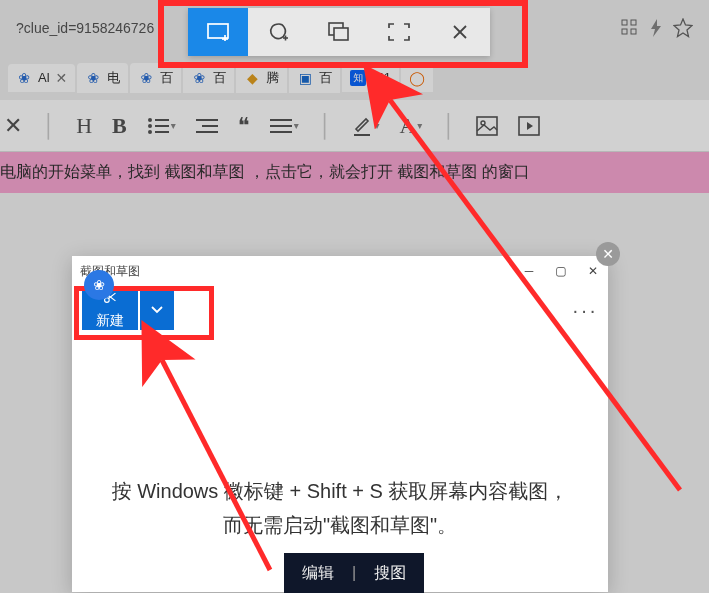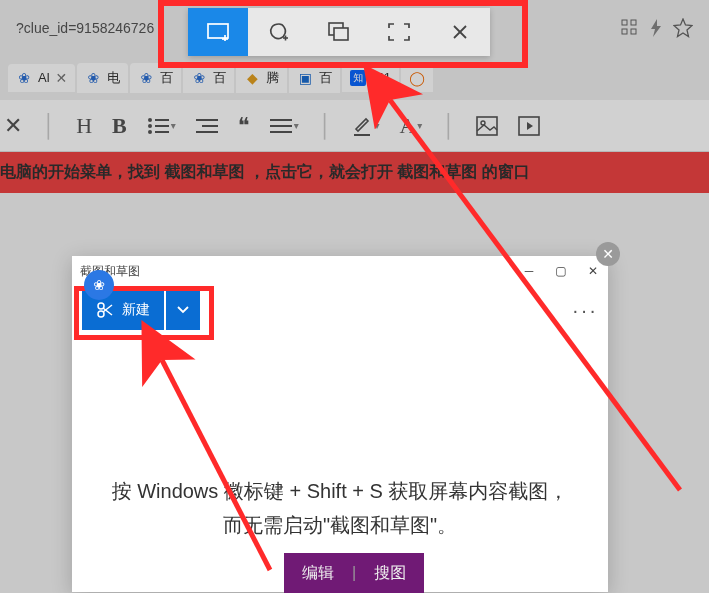--- a/index.html
+++ b/index.html
@@ -83,26 +83,25 @@
       border-bottom: 1px solid #e0e0e0;
     }
     .editor-toolbar .tb-item { display: flex; align-items: center; gap: 2px; cursor: pointer; }
     .editor-toolbar .caret { font-size: 10px; color: #888; }
     .h-btn { font-family: Georgia,serif; font-weight: 500; }
     .b-btn { font-family: Georgia,serif; font-weight: bold; }
     .list-btn svg, .tb-item svg { display: block; }
     
     .content-text {
       padding: 10px 0 10px 0;
-      background: #ef4444;
+      background: #f9a8d4;
       font-size: 16px;
       color: #333;
       white-space: nowrap;
       overflow: hidden;
-      font-weight: bold;
     }
     
     
     .red-box-top {
       position: absolute;
       top: 0px;
       left: 158px;
       width: 370px;
       height: 68px;
       border: 6px solid #ff2a2a;
@@ -180,20 +179,21 @@
     }
     .new-btn {
       background: #0a6dd3;
       color: #fff;
       height: 40px;
       padding: 0 14px;
       display: flex;
       align-items: center;
       gap: 8px;
       font-size: 14px;
+      flex-direction: column;
     }
     .new-btn-drop {
       background: #0a6dd3;
       color: #fff;
       height: 40px;
       width: 34px;
       display: flex; align-items: center; justify-content: center;
       margin-left: 2px;
     }
     .cmdbar .spacer { flex: 1; }
@@ -229,21 +229,21 @@
       color: #333;
       line-height: 1.7;
     }
     
     
     .bottom-bar {
       position: absolute;
       bottom: 0;
       left: 284px;
       height: 40px;
-      background: #701a75;
+      background: #0f172a;
       color: #eee;
       display: flex;
       align-items: center;
       font-size: 16px;
       z-index: 160;
     }
     .bottom-bar .bb-btn { padding: 0 18px; }
     .bottom-bar .sep { color: #999; }
   </style>
 </head>

